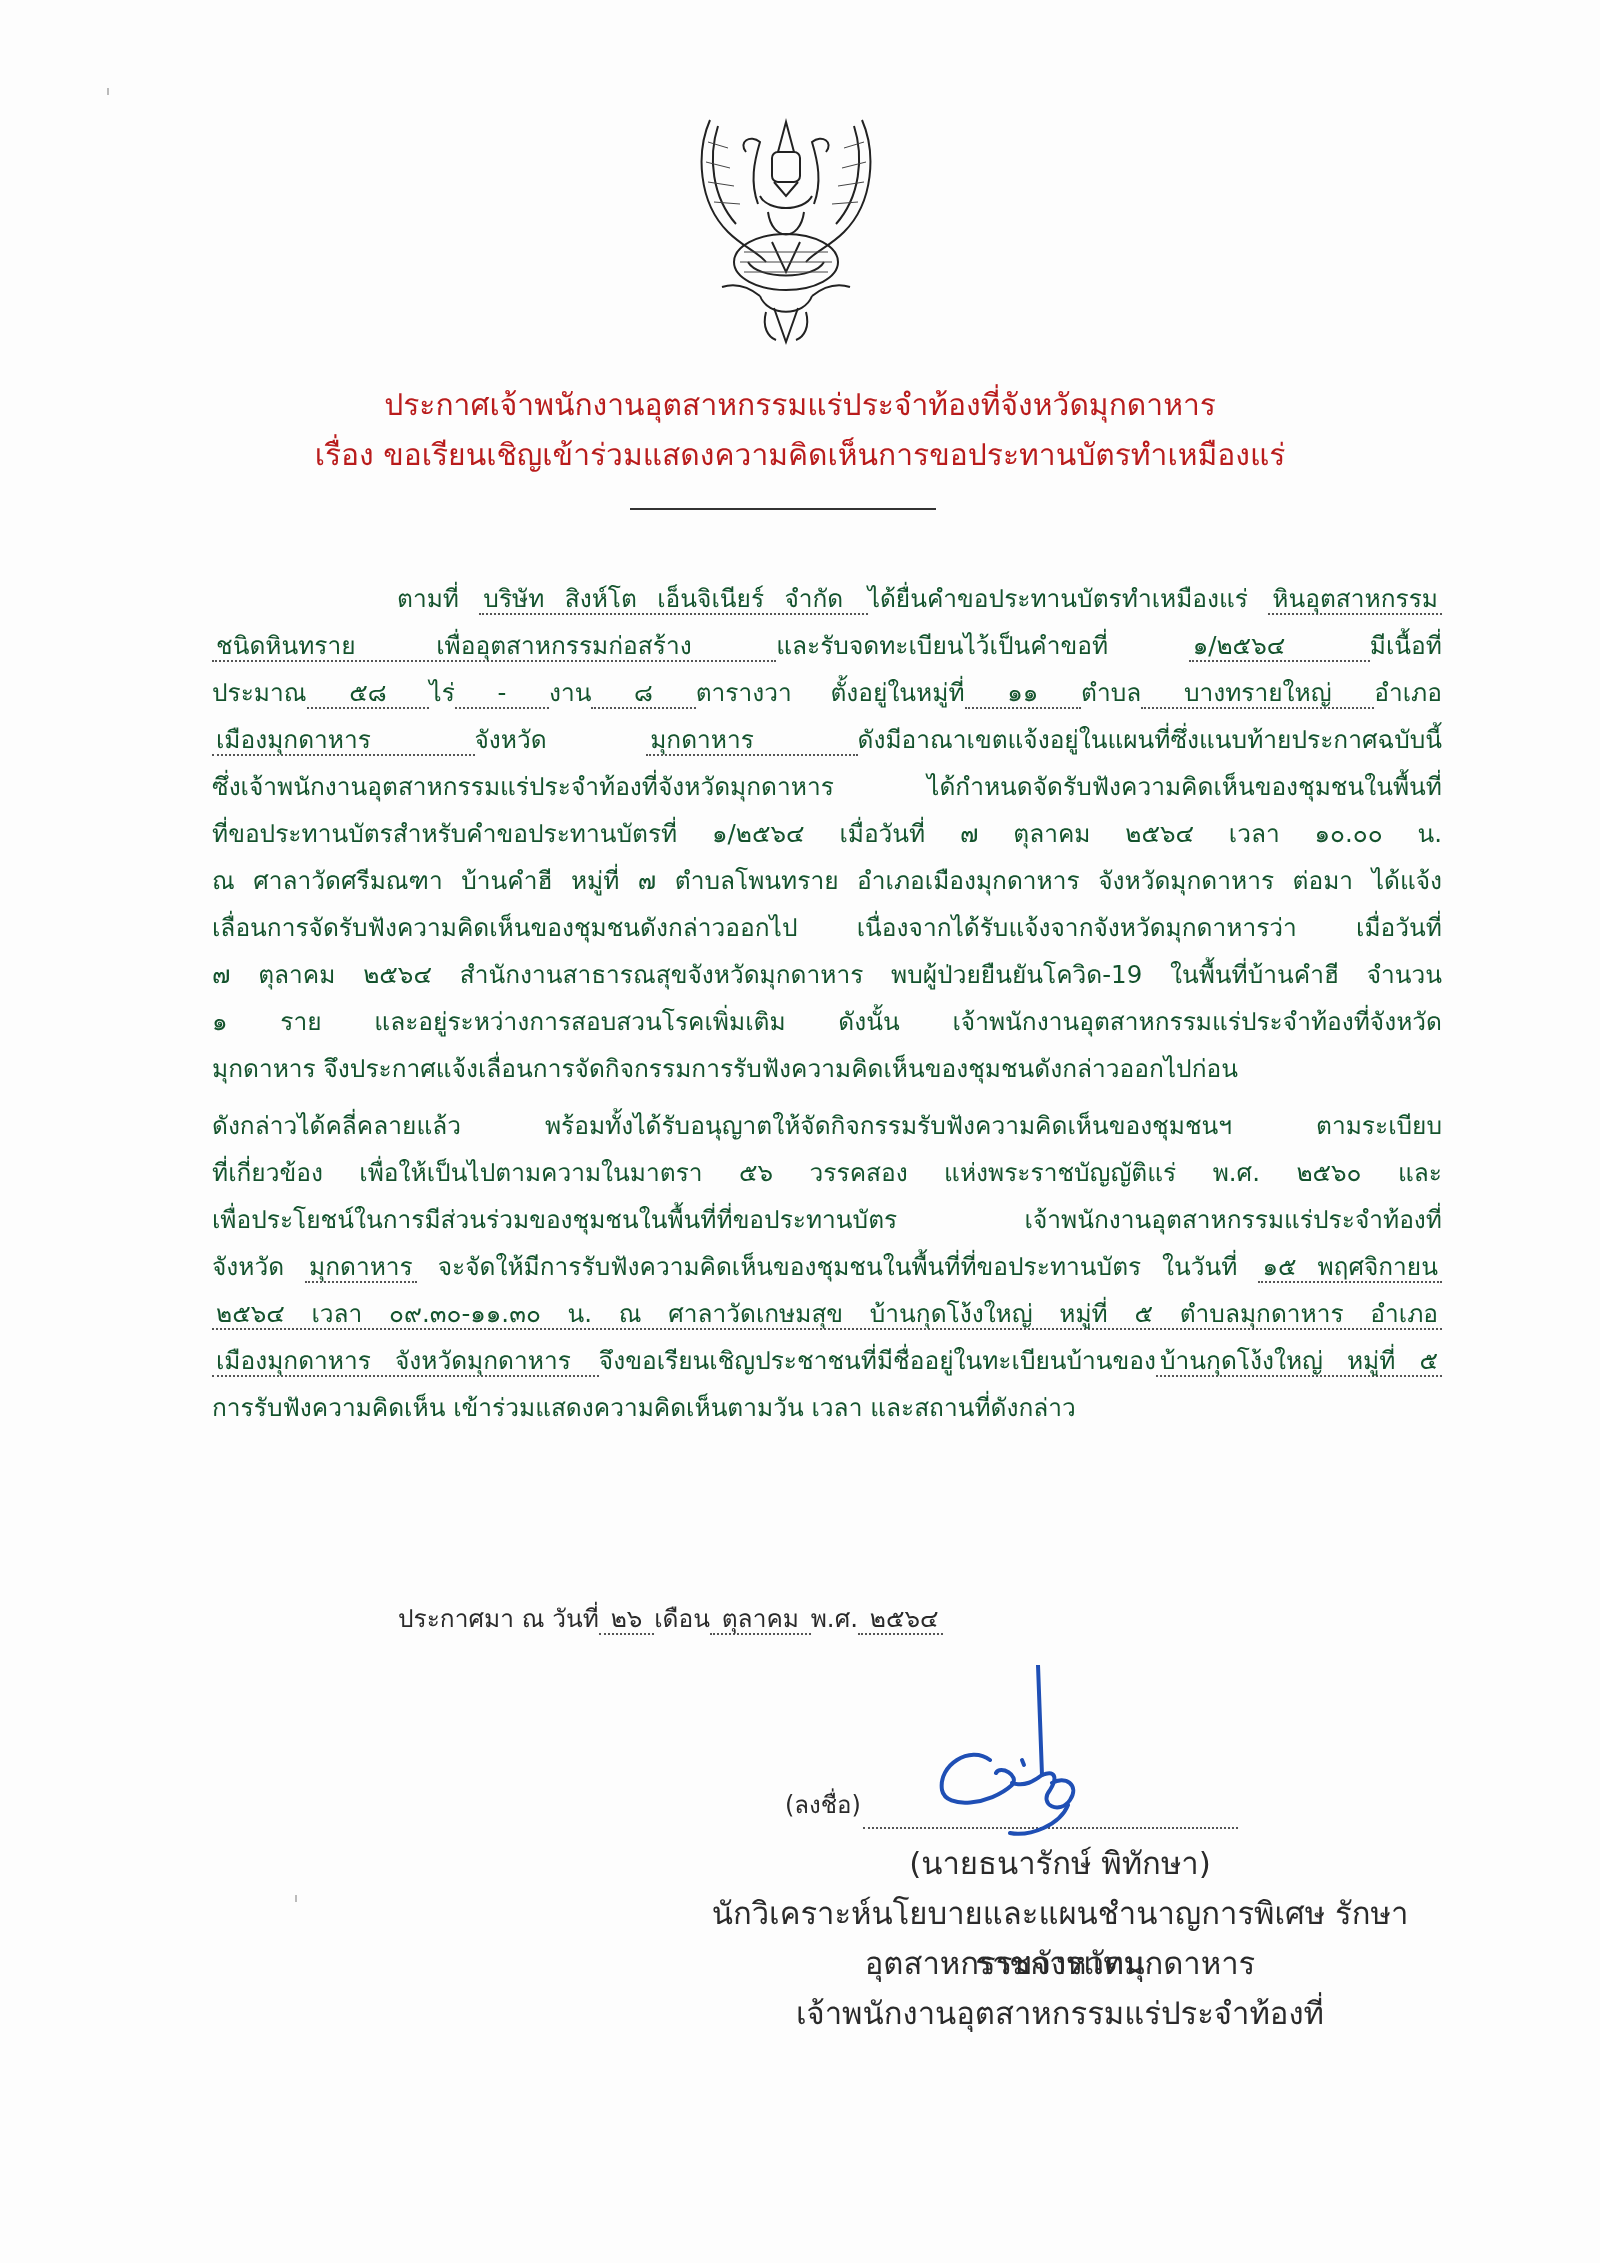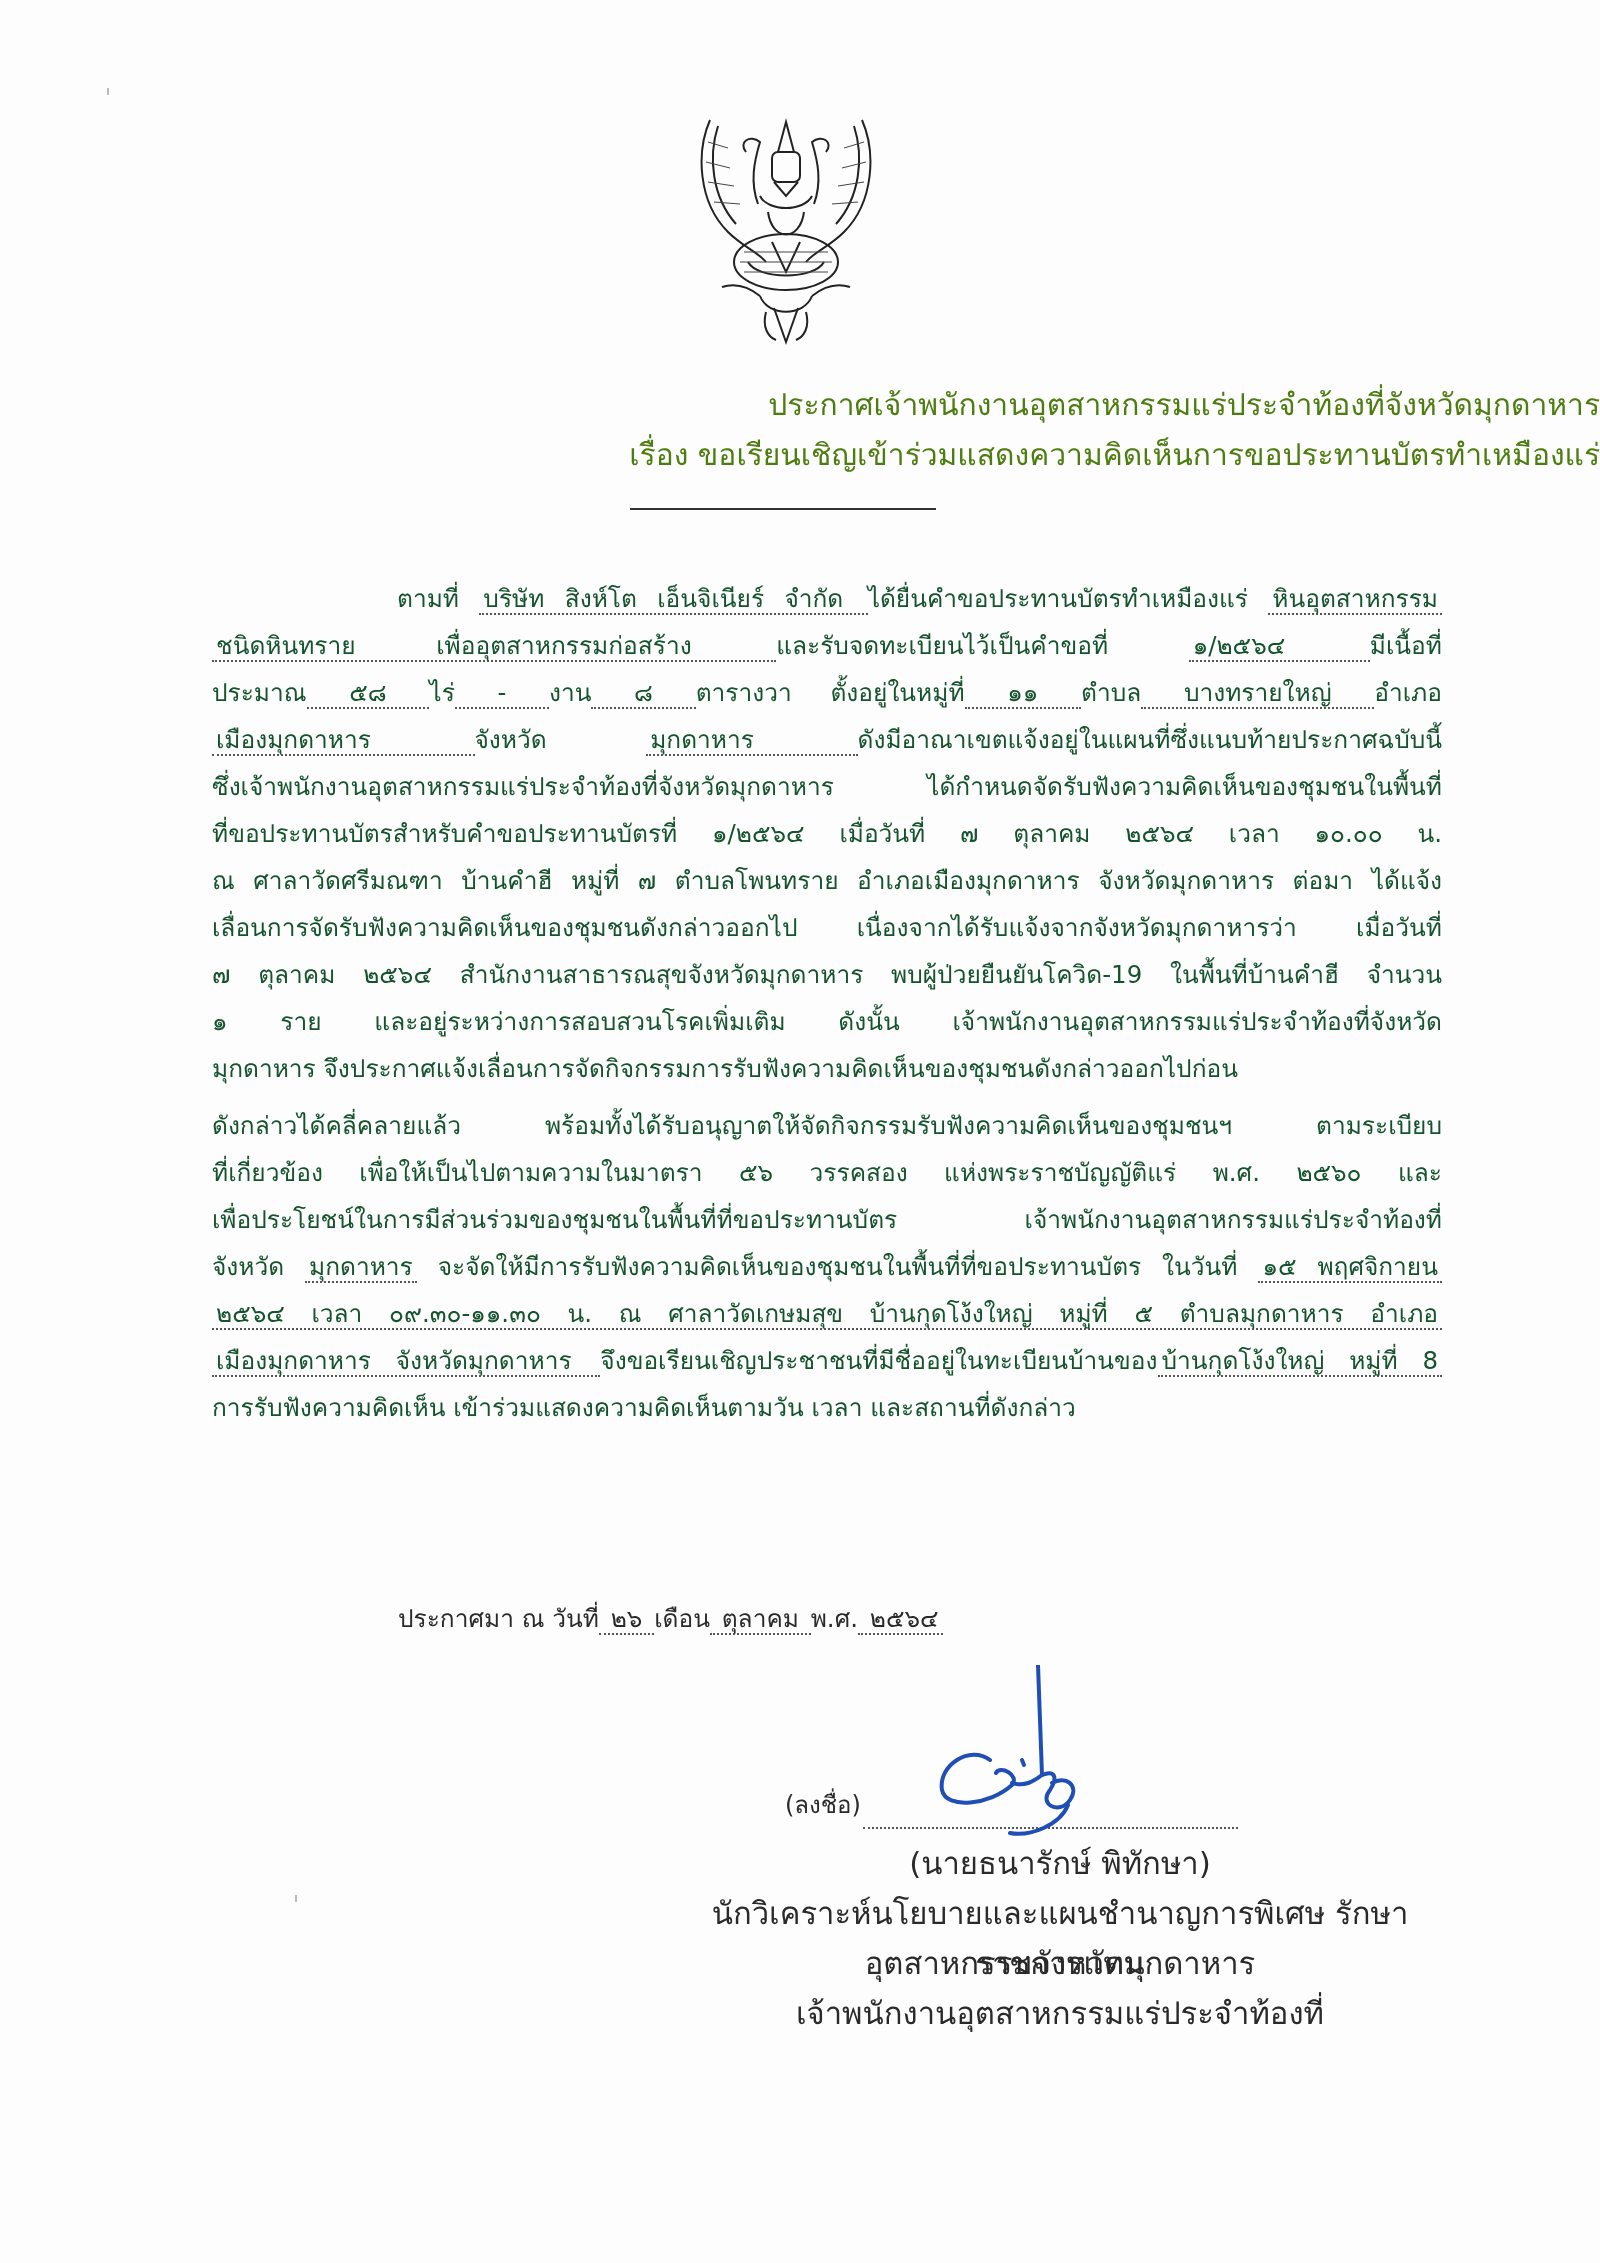--- a/index.html
+++ b/index.html
@@ -1,20 +1,20 @@
 <!DOCTYPE html>
 <html><head>
 <meta charset="utf-8">
 <style>
   html, body { margin:0; padding:0; background:#ffffff; }
   body { width:1600px; height:2263px; position:relative; overflow:hidden;
          font-family:"DejaVu Sans", "Liberation Sans", sans-serif; color:#2a2a2a; }
   .page { position:absolute; left:0; top:0; width:1600px; height:2263px; background:#fdfdfd; }
   .emblem { position:absolute; left:688px; top:112px; width:196px; height:236px; }
-  .title { position:absolute; left:0; width:1600px; text-align:right; font-size:30px; line-height:46px; color:#4d7c0f; }
+  .title { position:absolute; left:0; width:1600px; text-align:center; font-size:30px; line-height:46px; color:#b91c1c; }
   .t1 { top:382px; }
   .t2 { top:432px; }
   .divider { position:absolute; left:630px; top:508px; width:306px; border-top:2px solid #333; }
   .body { position:absolute; left:212px; width:1230px; font-size:24.5px; line-height:47px; color:#14532d; }
   .line { display:block; white-space:nowrap; height:47px; text-align:justify; text-align-last:justify; }
   .line.last { text-align-last:left; }
   .indent { padding-left:185px; }
   .fill { border-bottom:2px dotted #555; padding:0 4px; }
   .fill.bold { font-weight:normal; }
   .date { position:absolute; left:398px; top:1595px; font-size:24.5px; line-height:47px; white-space:nowrap; }
@@ -93,21 +93,21 @@
     <span class="line">ดังกล่าวได้คลี่คลายแล้ว  พร้อมทั้งได้รับอนุญาตให้จัดกิจกรรมรับฟังความคิดเห็นของชุมชนฯ ตามระเบียบ</span>
     <span class="line">ที่เกี่ยวข้อง เพื่อให้เป็นไปตามความในมาตรา ๕๖ วรรคสอง แห่งพระราชบัญญัติแร่ พ.ศ. ๒๕๖๐ และ</span>
     <span class="line">เพื่อประโยชน์ในการมีส่วนร่วมของชุมชนในพื้นที่ที่ขอประทานบัตร เจ้าพนักงานอุตสาหกรรมแร่ประจำท้องที่</span>
     <span class="line">
       <span>จังหวัด </span><span class="fill"> มุกดาหาร</span><span> จะจัดให้มีการรับฟังความคิดเห็นของชุมชนในพื้นที่ที่ขอประทานบัตร ในวันที่ </span><span class="fill bold">๑๕ พฤศจิกายน</span>
     </span>
     <span class="line">
       <span class="fill bold">๒๕๖๔  เวลา ๐๙.๓๐-๑๑.๓๐ น.  ณ ศาลาวัดเกษมสุข บ้านกุดโง้งใหญ่ หมู่ที่ ๕ ตำบลมุกดาหาร อำเภอ</span>
     </span>
     <span class="line">
-      <span class="fill bold">เมืองมุกดาหาร จังหวัดมุกดาหาร </span><span> จึงขอเรียนเชิญประชาชนที่มีชื่ออยู่ในทะเบียนบ้านของ</span><span class="fill">บ้านกุดโง้งใหญ่ หมู่ที่ 8</span>
+      <span class="fill bold">เมืองมุกดาหาร จังหวัดมุกดาหาร </span><span> จึงขอเรียนเชิญประชาชนที่มีชื่ออยู่ในทะเบียนบ้านของ</span><span class="fill">บ้านกุดโง้งใหญ่ หมู่ที่ ๕</span>
     </span>
     <span class="line last">การรับฟังความคิดเห็น เข้าร่วมแสดงความคิดเห็นตามวัน เวลา และสถานที่ดังกล่าว</span>
   </div>
 
   <div class="date">
     <span>ประกาศมา ณ วันที่</span><span class="fill">   ๒๖    </span>
     <span>เดือน</span><span class="fill"> ตุลาคม    </span>
     <span>พ.ศ.</span><span class="fill"> ๒๕๖๔             </span>
   </div>
 

